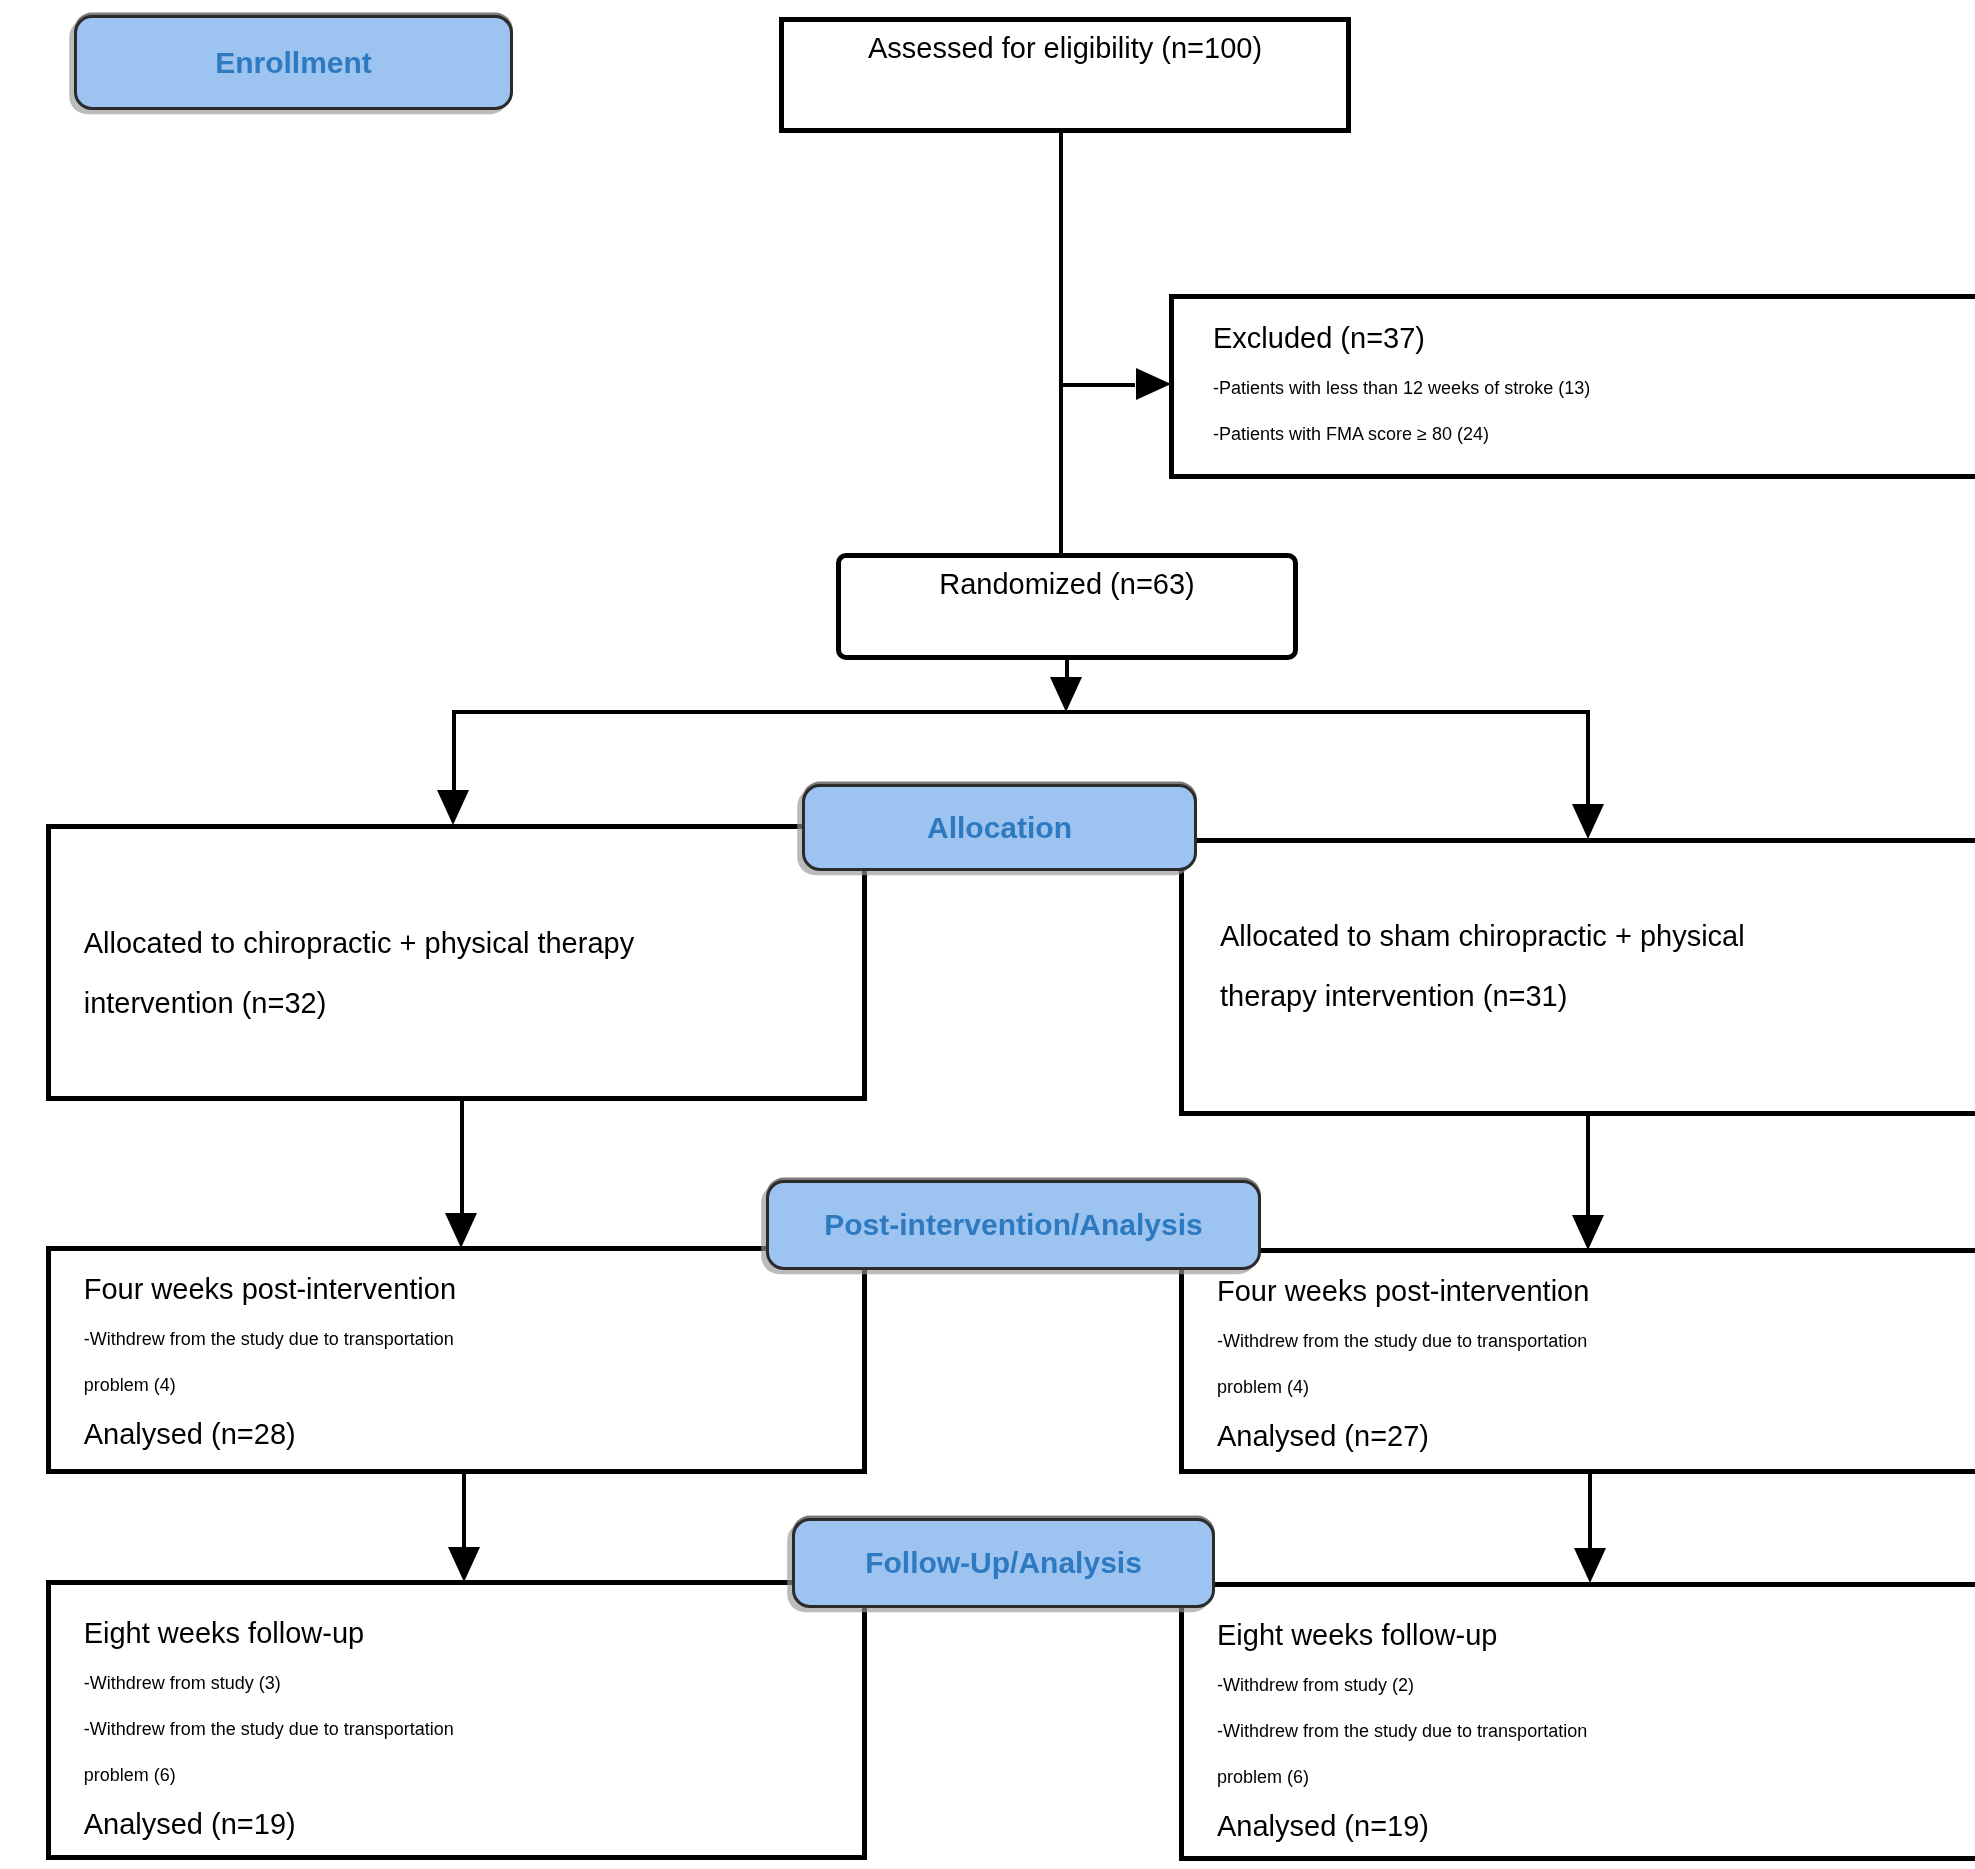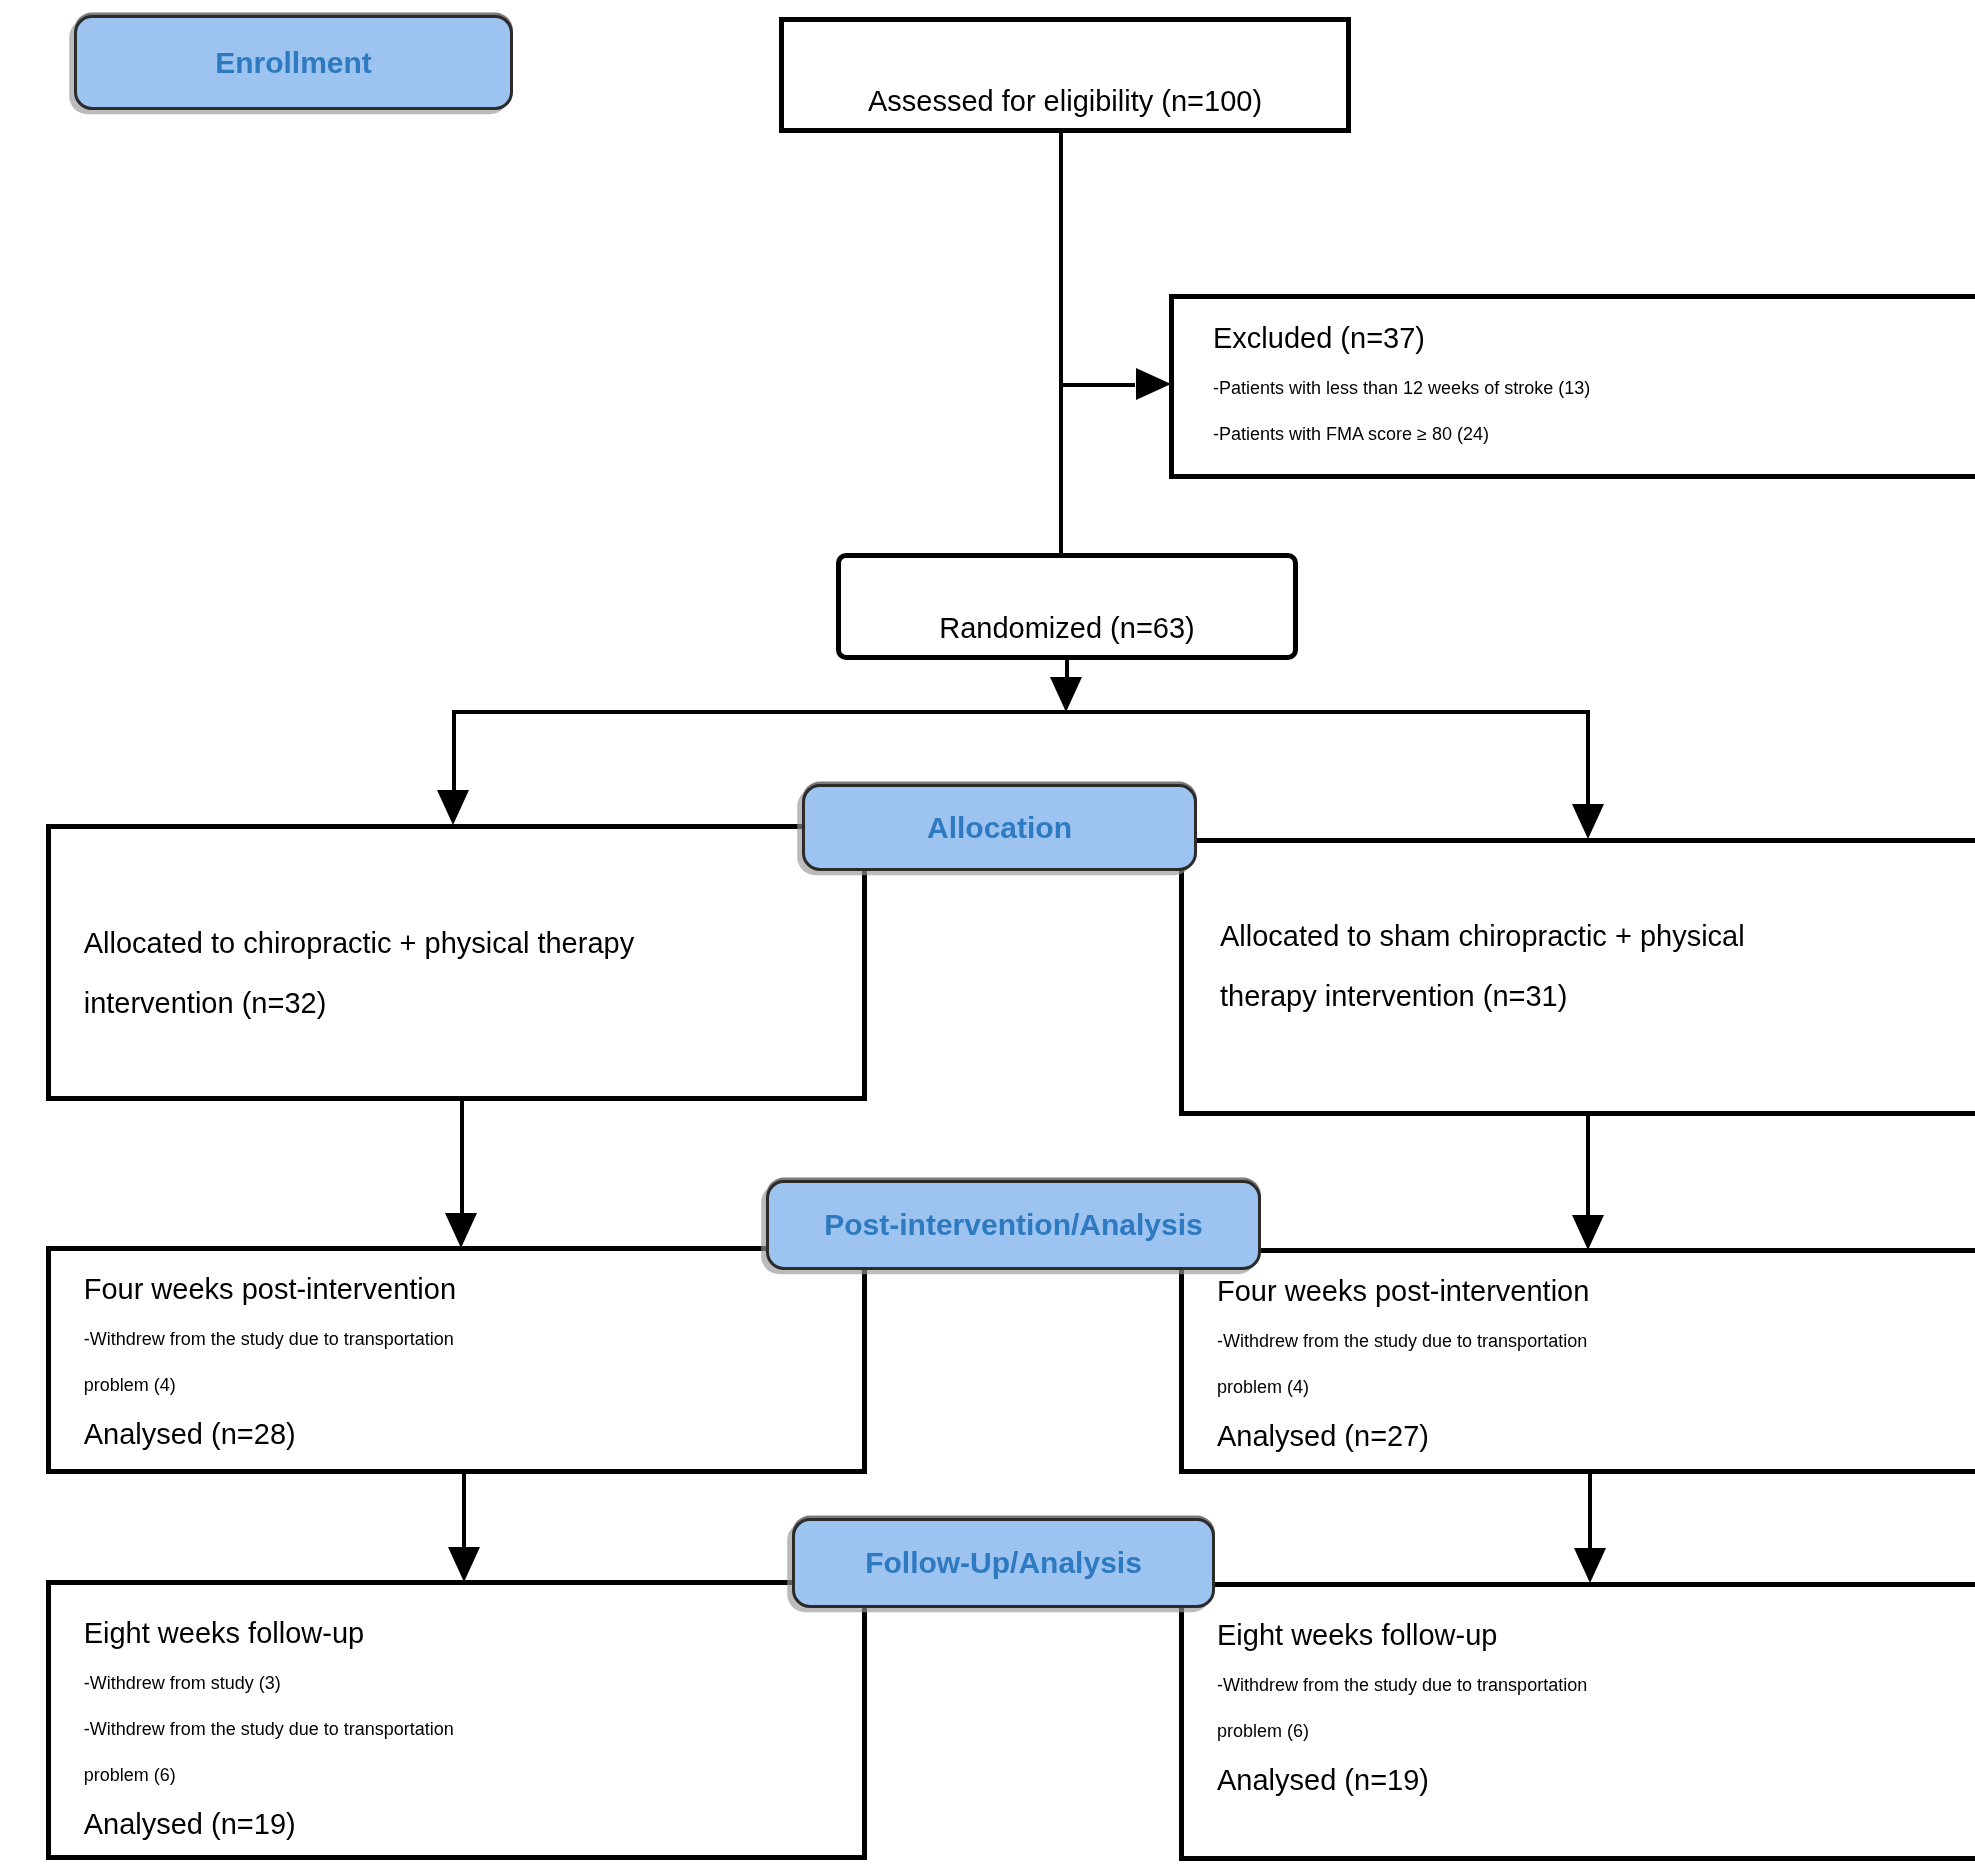--- a/index.html
+++ b/index.html
@@ -21,21 +21,21 @@
   .box {
     position: absolute;
     background: #ffffff;
     border: 5.4px solid #000000;
     box-sizing: border-box;
     z-index: 1;
   }
   .box.centered {
     display: flex;
     flex-direction: column;
-    justify-content: flex-end;
+    justify-content: flex-start;
     align-items: center;
     text-align: center;
   }
   .ln { white-space: nowrap; }
   .lg { font-size: 29px; line-height: 53px; }
   .sm { font-size: 18px; line-height: 46px; }
   .alloc-ln { font-size: 29px; line-height: 60px; }
   
   .stage {
     position: absolute;
@@ -139,20 +139,21 @@
   <div class="box" style="left:21.7px; top:1580px; width:821px; height:280px; padding:21.7px 18px 0 33px;">
     <div class="ln lg">Eight weeks follow-up</div>
     <div class="ln sm">-Withdrew from study (3)</div>
     <div class="ln sm">-Withdrew from the study due to transportation</div>
     <div class="ln sm">problem (6)</div>
     <div class="ln lg">Analysed (n=19)</div>
   </div>
 
   <div class="box" style="left:1155px; top:1582px; width:816px; height:279px; padding:21.7px 18px 0 33px;">
     <div class="ln lg">Eight weeks follow-up</div>
+    <div class="ln sm">-Withdrew from study (2)</div>
     <div class="ln sm">-Withdrew from the study due to transportation</div>
     <div class="ln sm">problem (6)</div>
     <div class="ln lg">Analysed (n=19)</div>
   </div>
 
   <div class="vline" style="left:1035px; top:132px; height:422px;"></div>
 
   <div class="hline" style="left:1035px; top:383px; width:76px;"></div>
   <div class="arr-right" style="left:1112px; top:368px;"></div>
 

